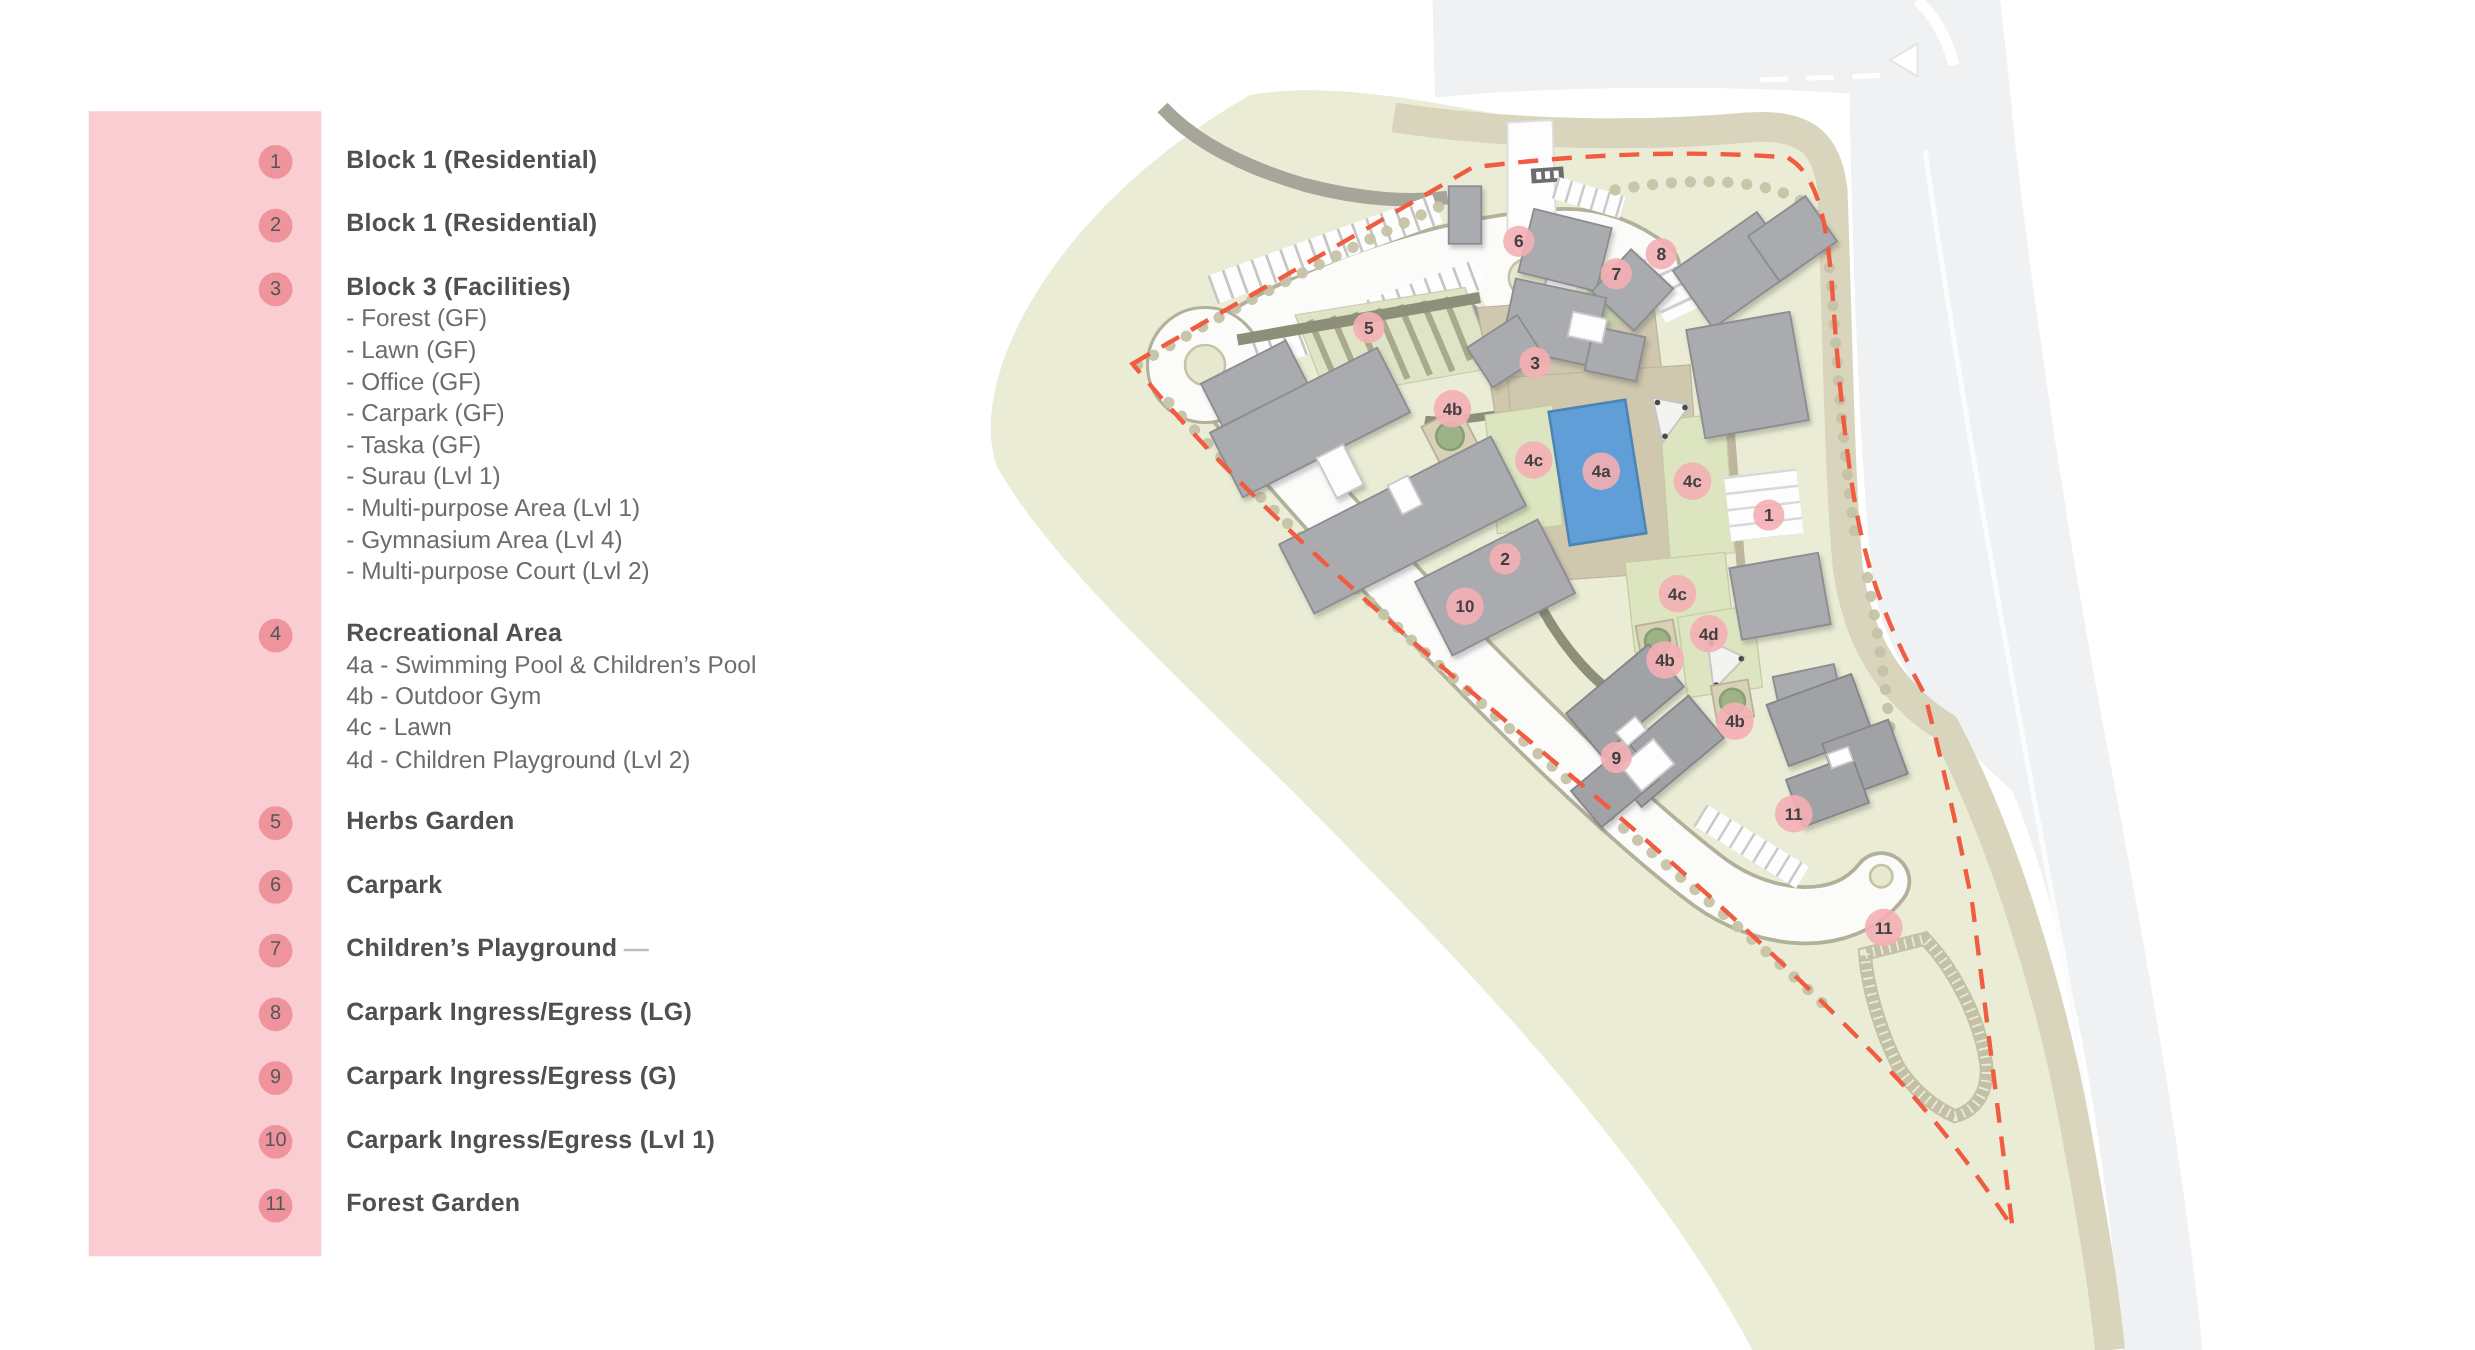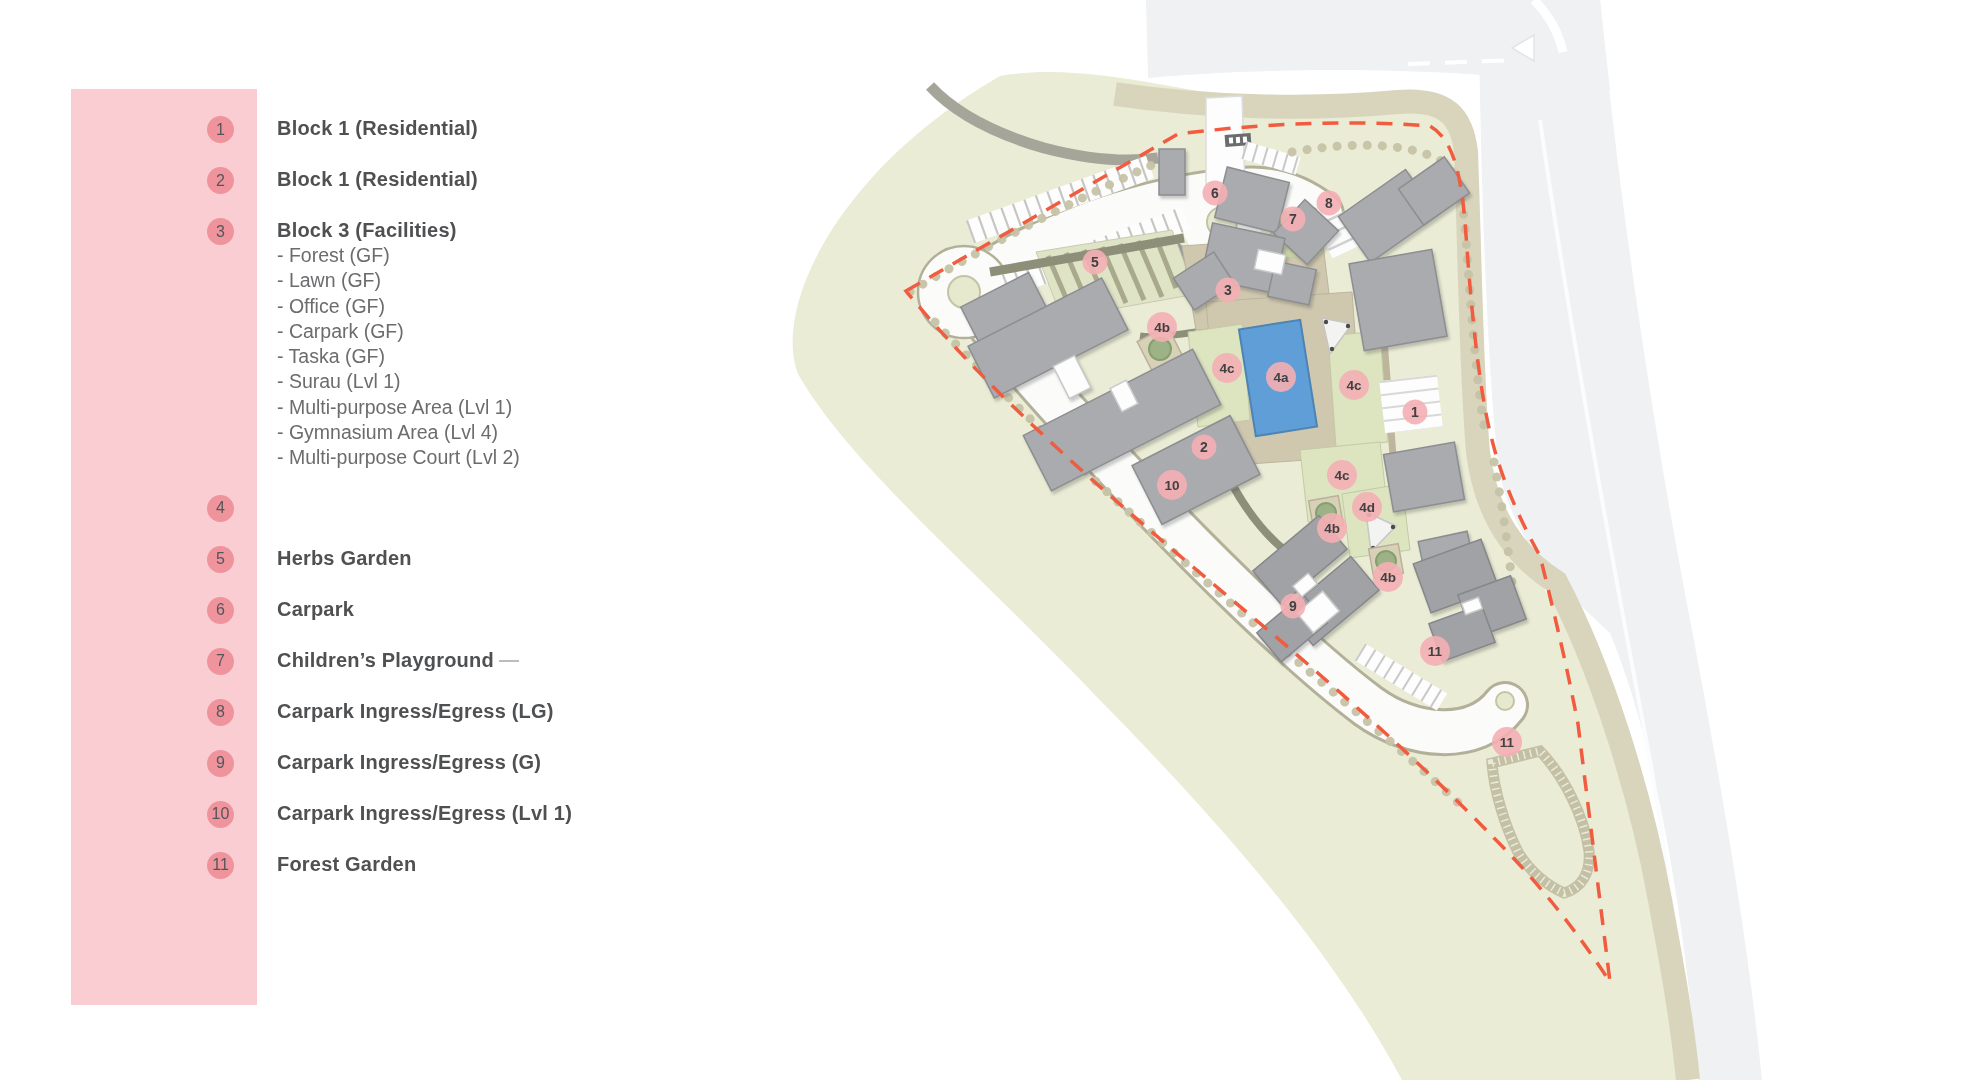--- a/index.html
+++ b/index.html
@@ -52,20 +52,27 @@
         <div class="legend-sub">- Carpark (GF)</div>
         <div class="legend-sub">- Taska (GF)</div>
         <div class="legend-sub">- Surau (Lvl 1)</div>
         <div class="legend-sub">- Multi-purpose Area (Lvl 1)</div>
         <div class="legend-sub">- Gymnasium Area (Lvl 4)</div>
         <div class="legend-sub">- Multi-purpose Court (Lvl 2)</div>
       </div>
     </div>
     <div class="legend-row">
       <div class="legend-num" style="background: rgb(239, 148, 156);">4</div>
+      <div>
+        <div class="legend-title">Recreational Area</div>
+        <div class="legend-sub">4a - Swimming Pool &amp; Children’s Pool</div>
+        <div class="legend-sub">4b - Outdoor Gym</div>
+        <div class="legend-sub">4c - Lawn</div>
+        <div class="legend-sub">4d - Children Playground (Lvl 2)</div>
+      </div>
     </div>
     <div class="legend-row">
       <div class="legend-num" style="background: rgb(239, 148, 156);">5</div>
       <div>
         <div class="legend-title">Herbs Garden</div>
       </div>
     </div>
     <div class="legend-row">
       <div class="legend-num" style="background: rgb(239, 148, 156);">6</div>
       <div>

